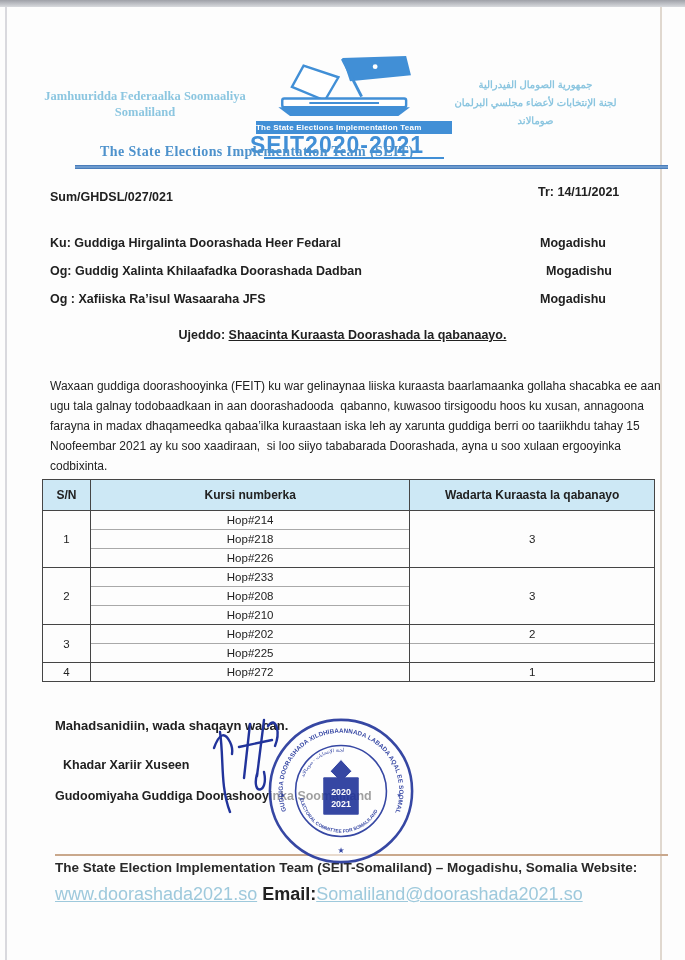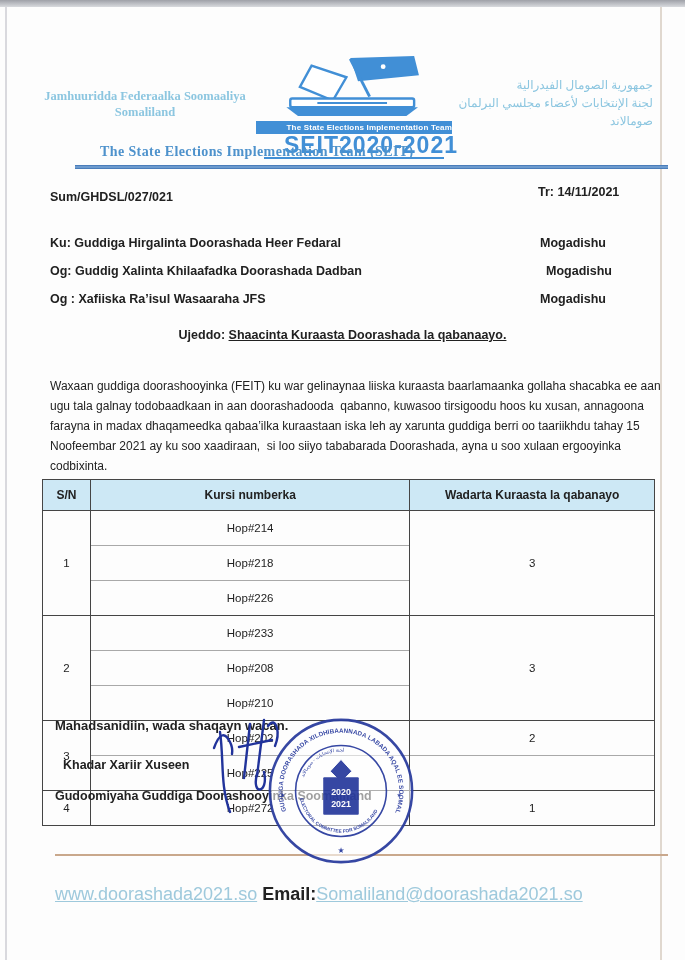--- a/index.html
+++ b/index.html
@@ -8,28 +8,28 @@
   
   .scan-top{position:absolute;top:0;left:0;right:0;height:7px;
             background:linear-gradient(#9fa1a8,#d8dade);}
   .scan-left{position:absolute;top:7px;bottom:0;left:5px;width:2px;background:#d9d9de;}
   .scan-right{position:absolute;top:7px;bottom:0;right:23px;width:2px;background:#e0d8cf;}
 
   
   .org{position:absolute;top:88px;left:20px;width:250px;text-align:center;
        font-family:"Liberation Serif",serif;font-weight:bold;font-size:12.5px;
        line-height:16px;color:var(--header_light_blue,#8cc6e0);}
-  .logo{position:absolute;top:56px;left:250px;width:208px;text-align:right;}
+  .logo{position:absolute;top:56px;left:250px;width:208px;text-align:left;}
   .logo-banner{margin:1px auto 0;width:196px;background:var(--logo_blue,#418fd6);
        color:#fff;font-size:8px;font-weight:bold;letter-spacing:.2px;padding:2px 0;}
   .logo-seit{margin-top:0;font-size:23px;font-weight:bold;letter-spacing:1px;
        color:var(--logo_blue,#418fd6);line-height:22px;}
   .logo-underline{margin:1px auto 0;width:180px;height:2px;background:var(--logo_blue,#418fd6);}
-  .arabic{position:absolute;top:76px;right:32px;width:235px;text-align:right;direction:rtl;
-       font-weight:normal;font-size:12px;line-height:18px;color:var(--header_light_blue,#8cc6e0);}
+  .arabic{position:absolute;top:76px;right:32px;width:235px;text-align:center;direction:rtl;
+       font-weight:bold;font-size:10px;line-height:18px;color:var(--header_light_blue,#8cc6e0);}
   .team{position:absolute;top:144px;left:100px;width:560px;text-align:left;
        font-family:"Liberation Serif",serif;font-weight:bold;font-size:14px;letter-spacing:.4px;
        color:var(--header_blue,#4e92cc);}
   .rule{position:absolute;top:165px;left:75px;width:593px;height:4px;
        background:linear-gradient(var(--rule_blue,#3a6fb0),#7da9d8 50%,var(--rule_blue,#3a6fb0));}
 
   
   .ref{position:absolute;top:190px;left:50px;font-weight:bold;font-size:12.5px;}
   .date{position:absolute;top:185px;left:538px;font-weight:bold;font-size:12.5px;}
   .recip-row{position:absolute;left:50px;width:576px;font-weight:bold;font-size:12.5px;}
@@ -42,21 +42,21 @@
        font-weight:bold;font-size:12.5px;}
   .subject .u{text-decoration:underline;}
   .body-par{position:absolute;top:376px;left:50px;width:612px;font-size:12px;
        line-height:20px;color:#222;white-space:pre-wrap;}
 
   
   .seat-table{position:absolute;top:479px;left:42px;width:613px;border-collapse:collapse;
        font-size:11.5px;color:#222;border:1.5px solid #454545;}
   .seat-table th{background:var(--table_header_bg,#cde8f5);border:1.5px solid #454545;
        font-weight:bold;font-size:12px;height:28px;}
-  .seat-table td{text-align:center;height:18px;padding:8px 2px;
+  .seat-table td{text-align:center;height:18px;padding:0 2px;
        border-left:1.5px solid #454545;border-right:1.5px solid #454545;
        border-top:1px solid #a9a9a9;}
   .seat-table tr.gs td{border-top:1.5px solid #454545;}
 
   
   .closing{position:absolute;top:718px;left:55px;font-weight:bold;font-size:13px;}
   .signer-name{position:absolute;top:758px;left:55px;font-weight:bold;font-size:12.5px;z-index:2;padding-left:8px;}
   .signer-title{position:absolute;top:789px;left:55px;font-weight:bold;font-size:12.5px;z-index:2;}
   .stamp{position:absolute;top:712px;left:262px;width:158px;height:158px;z-index:3;opacity:.95;}
   .signature{position:absolute;top:714px;left:206px;width:118px;height:102px;z-index:4;}
@@ -217,17 +217,18 @@
     <text x="80" y="96" text-anchor="middle" font-size="9" font-weight="bold" fill="#ffffff">2021</text>
     <text x="80" y="143" text-anchor="middle" font-size="8" fill="#2c3e9f">★</text>
     <text x="21" y="86" text-anchor="middle" font-size="6" fill="#2c3e9f">★</text>
     <text x="139" y="86" text-anchor="middle" font-size="6" fill="#2c3e9f">★</text>
   </svg>
 
   <div class="signer-name">Khadar Xariir Xuseen</div>
   <div class="signer-title">Gudoomiyaha Guddiga Doorashooyinka Soomaliland</div>
 
   <div class="footer-sep"></div>
+  <div class="footer-1">The State Election Implementation Team (SEIT-Somaliland) – Mogadishu, Somalia Website:</div>
   <div class="footer-2">
     <a href="#">www.doorashada2021.so</a>
     <span class="email-label">Email:</span><a href="#">Somaliland@doorashada2021.so</a>
   </div>
 </div>
 
 </body></html>

